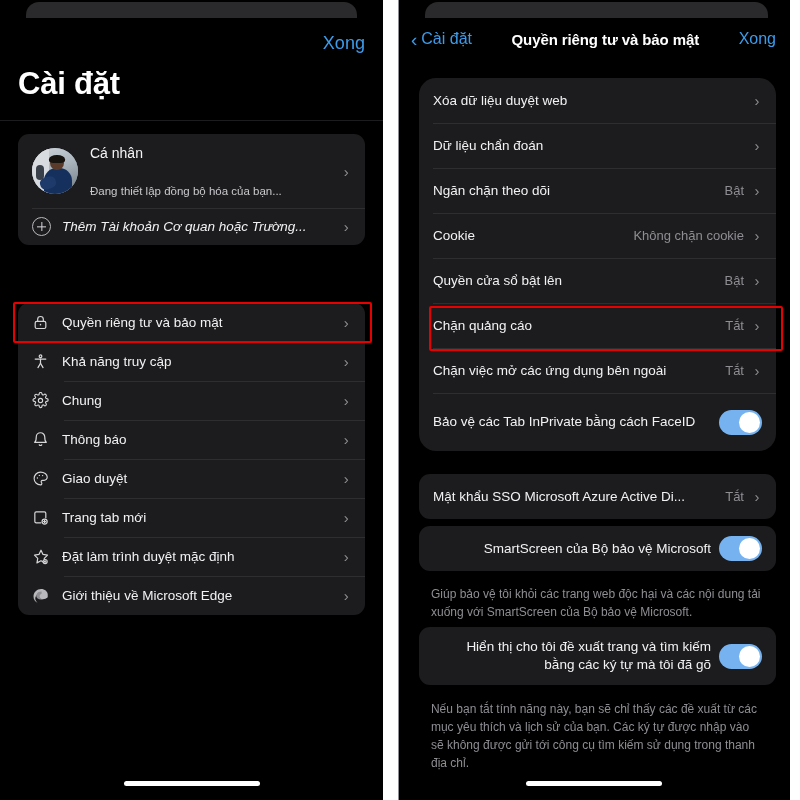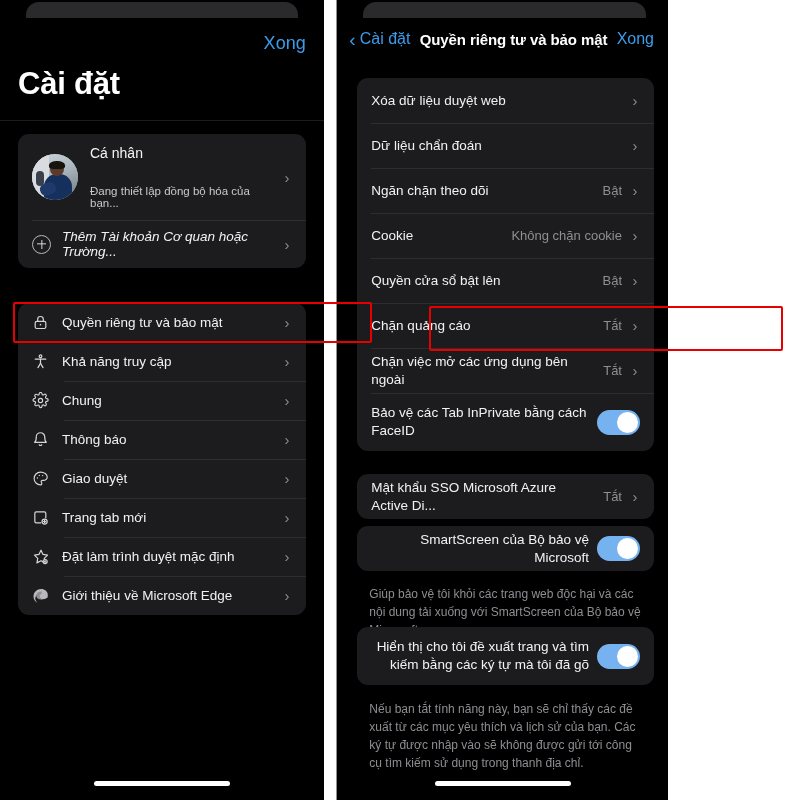--- a/index.html
+++ b/index.html
@@ -4,21 +4,21 @@
 <style>
   * { box-sizing: border-box; margin: 0; padding: 0; }
   html, body {
     width: 800px; height: 800px;
     background: #ffffff;
     font-family: "Liberation Sans", sans-serif;
     overflow: hidden;
   }
   .stage {
     position: relative;
-    width: 668px; height: 800px;
+    width: 790px; height: 800px;
     background: #ffffff;
     display: flex;
   }
 
   
   .panel {
     position: relative;
     height: 800px;
     background: #000000;
     overflow: hidden;
@@ -389,21 +389,21 @@
 
     <div class="nav-right">
       <span class="back-btn">
         <span class="back-chev">‹</span>
         <span>Cài đặt</span>
       </span>
       <span class="nav-title">Quyền riêng tư và bảo mật</span>
       <span class="done-right">Xong</span>
     </div>
 
-    <div class="card r-card" style="top:78px;">
+    <div class="card r-card" style="top:78px;border-radius:17px;">
       <div class="row no-icon">
         <span class="row-label">Xóa dữ liệu duyệt web</span>
         <span class="chev">›</span>
       </div>
       <div class="row no-icon">
         <span class="row-label">Dữ liệu chẩn đoán</span>
         <span class="chev">›</span>
       </div>
       <div class="row no-icon">
         <span class="row-label">Ngăn chặn theo dõi</span>

